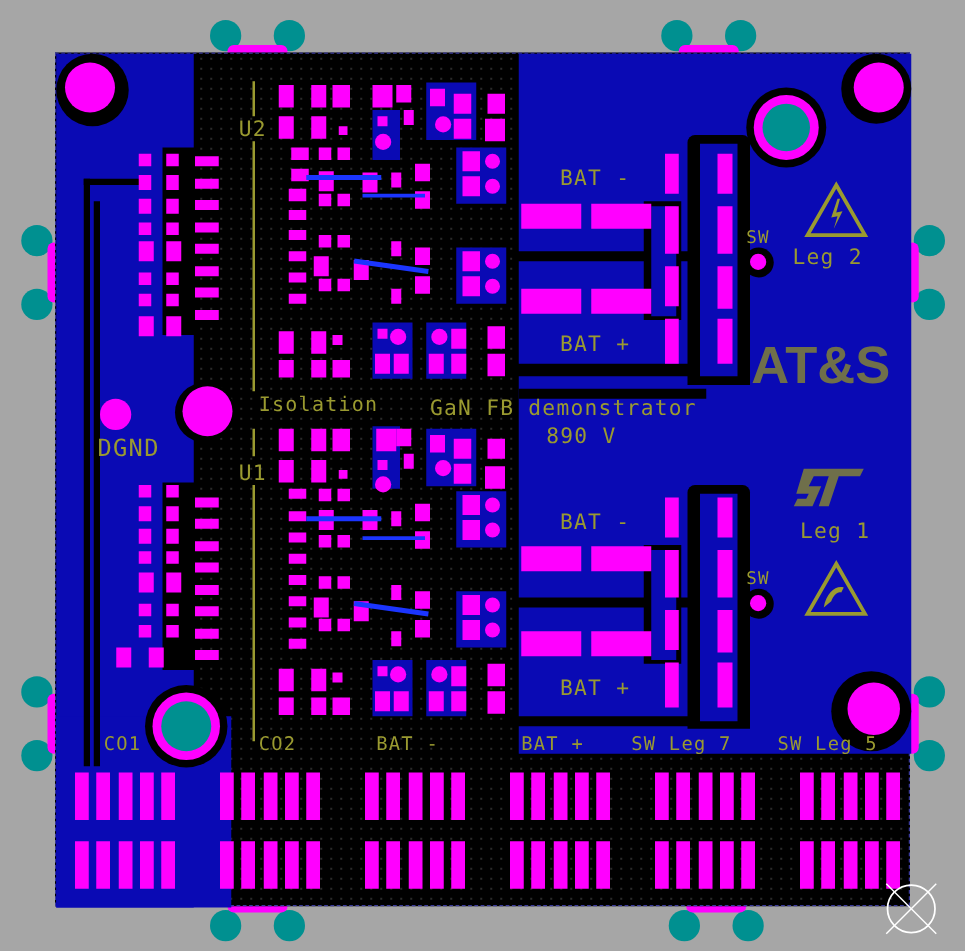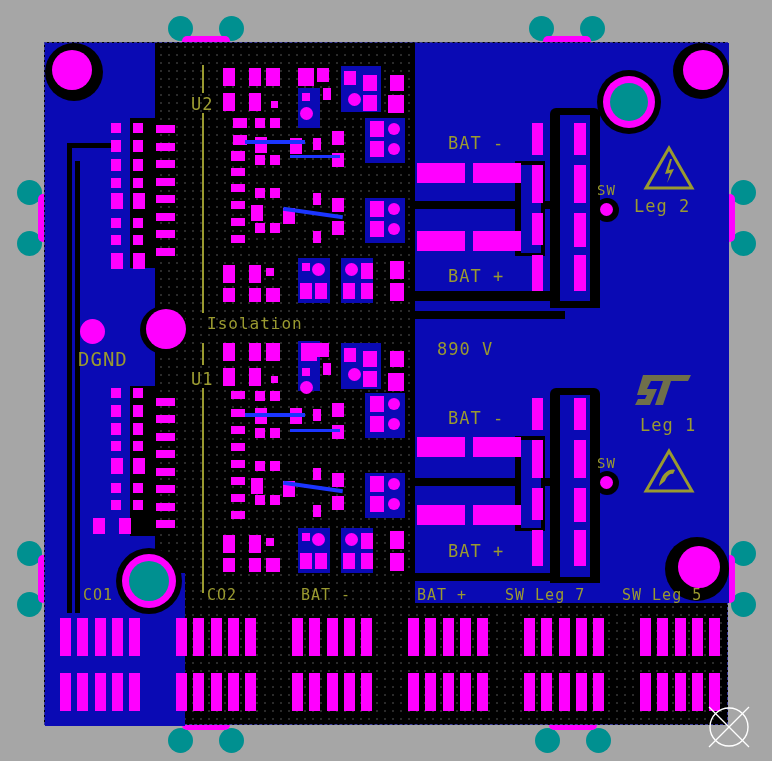--- a/index.html
+++ b/index.html
@@ -421,32 +421,34 @@
     <div class="pad" style="left:595px;top:630px;width:11px;height:38px;"></div>
     <div class="pad" style="left:612px;top:630px;width:11px;height:38px;"></div>
     <div class="pad" style="left:630px;top:630px;width:11px;height:38px;"></div>
     <div class="pad" style="left:647px;top:630px;width:11px;height:38px;"></div>
     <div class="pad" style="left:664px;top:630px;width:11px;height:38px;"></div>
   </div>
 
   <div class="silk" style="left:146px;top:53px;">U2</div>
   <div class="silk" style="left:146px;top:328px;">U1</div>
   <div class="silk" style="left:162px;top:273px;font-size:16px;">Isolation</div>
+  <div class="silk" style="left:299px;top:276px;font-size:17px;">GaN FB demonstrator</div>
   <div class="silk" style="left:392px;top:298px;font-size:17px;">890 V</div>
   <div class="silk" style="left:33px;top:307px;font-size:19px;">DGND</div>
 
   <div class="silk" style="left:403px;top:92px;">BAT -</div>
   <div class="silk" style="left:403px;top:225px;">BAT +</div>
   <div class="silk" style="left:403px;top:367px;">BAT -</div>
   <div class="silk" style="left:403px;top:500px;">BAT +</div>
   <div class="silk" style="left:552px;top:140px;font-size:14px;">SW</div>
   <div class="silk" style="left:552px;top:413px;font-size:14px;">SW</div>
   <div class="silk" style="left:589px;top:155px;">Leg 2</div>
   <div class="silk" style="left:595px;top:374px;">Leg 1</div>
 
+  <div class="silk" style="left:556px;top:228px;font-family:'Liberation Sans',sans-serif;font-weight:bold;font-size:42px;color:#6f6f4a;letter-spacing:0;">AT&amp;S</div>
 
   <svg style="left:588px;top:330px;" width="60" height="36" viewBox="0 0 60 36">
     <polygon points="10,2 58,2 55,8 38,8 30,32 22,32 30,8 18,8 14,16 24,16 17,32 2,32 5,26 12,26 14,22 4,22" fill="#6f6f4a"></polygon>
   </svg>
 
   <svg style="left:598px;top:102px;" width="52" height="46" viewBox="0 0 52 46">
     <polygon points="26,3 49,43 3,43" fill="none" stroke="#9a9a30" stroke-width="3"></polygon>
     <path d="M27,14 L22,29 L27,28 L24,38 L31,24 L26,25 L29,14 Z" fill="#9a9a30"></path>
   </svg>
 

